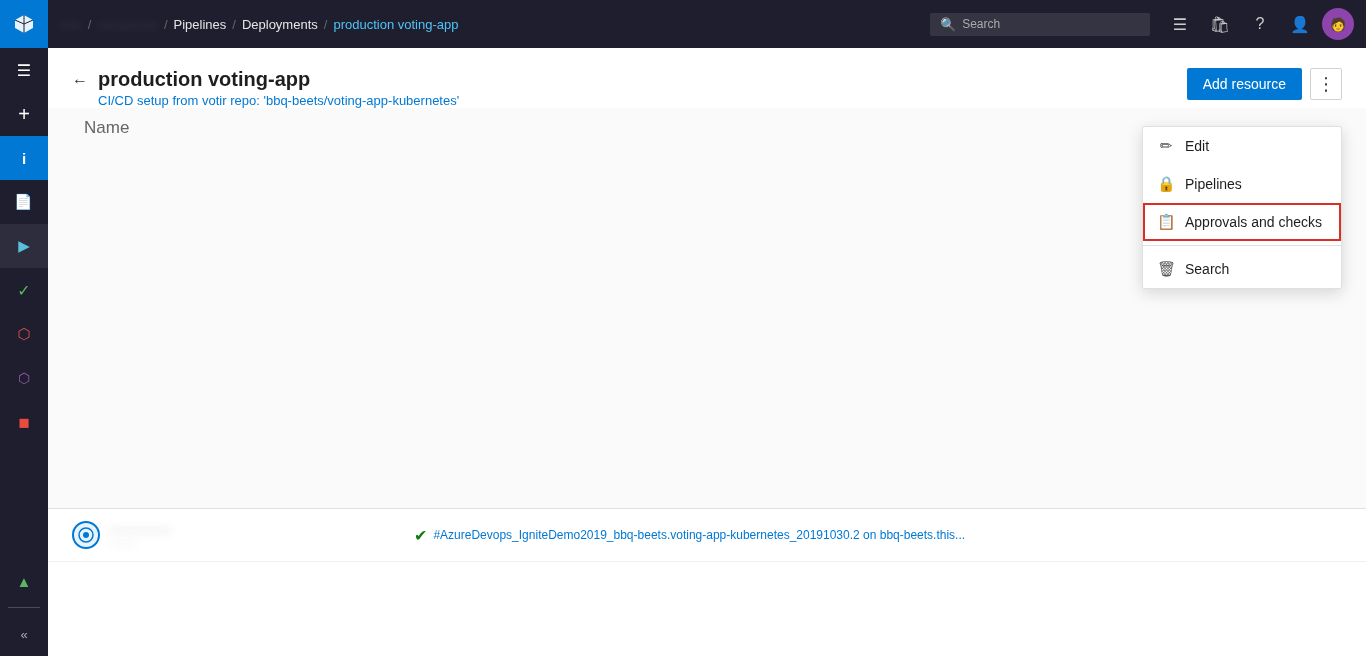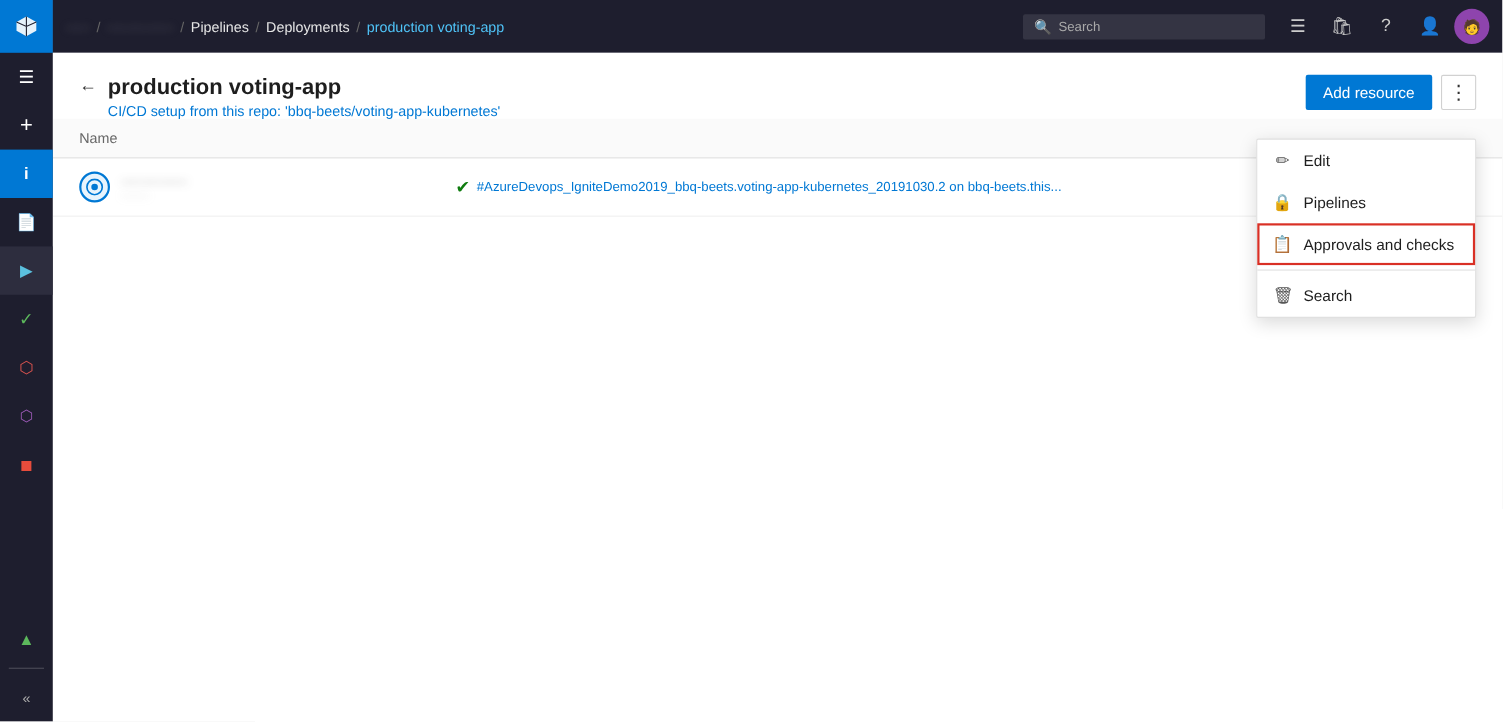--- a/index.html
+++ b/index.html
@@ -117,23 +117,23 @@
     .tabs { display: flex; padding: 0 24px; margin-top: 12px; border-bottom: 1px solid #e0e0e0; }
     .tab {
       padding: 8px 0; margin-right: 24px; cursor: pointer; font-size: 14px;
       color: #333; border-bottom: 2px solid transparent; position: relative;
     }
     .tab.active { color: #0078d4; border-bottom: 2px solid #0078d4; font-weight: 500; }
 
     
     .resource-table { width: 100%; margin-top: 0; }
     .table-header {
-      display: flex; padding: 10px 24px;
+      display: flex; padding: 10px 36px;
       background: #fafafa; border-bottom: 1px solid #e0e0e0;
-      color: #666; font-size: 13px;
+      color: #666; font-size: 17px; flex-direction: column;
     }
     .col-name { flex: 0 0 380px; }
     .col-job { flex: 1; }
     .table-row {
       display: flex; align-items: center; padding: 12px 24px;
       border-bottom: 1px solid #f0f0f0;
     }
     .resource-icon {
       width: 28px; height: 28px; border-radius: 50%;
       background: #e8f4fd; border: 2px solid #0078d4;
@@ -259,21 +259,21 @@
     </div>
   </div>
 
   <div class="page-content">
 
     <div class="page-header">
       <div class="page-header-left">
         <button class="back-btn">←</button>
         <div class="page-title-group">
           <div class="page-title">production voting-app</div>
-          <div class="page-subtitle">CI/CD setup from this repo: 'bbq-beets/voting-app-kubernetes'</div>
+          <div class="page-subtitle">CI/CD setup from votir repo: 'bbq-beets/voting-app-kubernetes'</div>
         </div>
       </div>
       <div class="page-actions">
         <button class="btn-primary">Add resource</button>
         <div class="btn-icon">⋮</div>
       </div>
     </div>
 
 
     <div class="resource-table">

